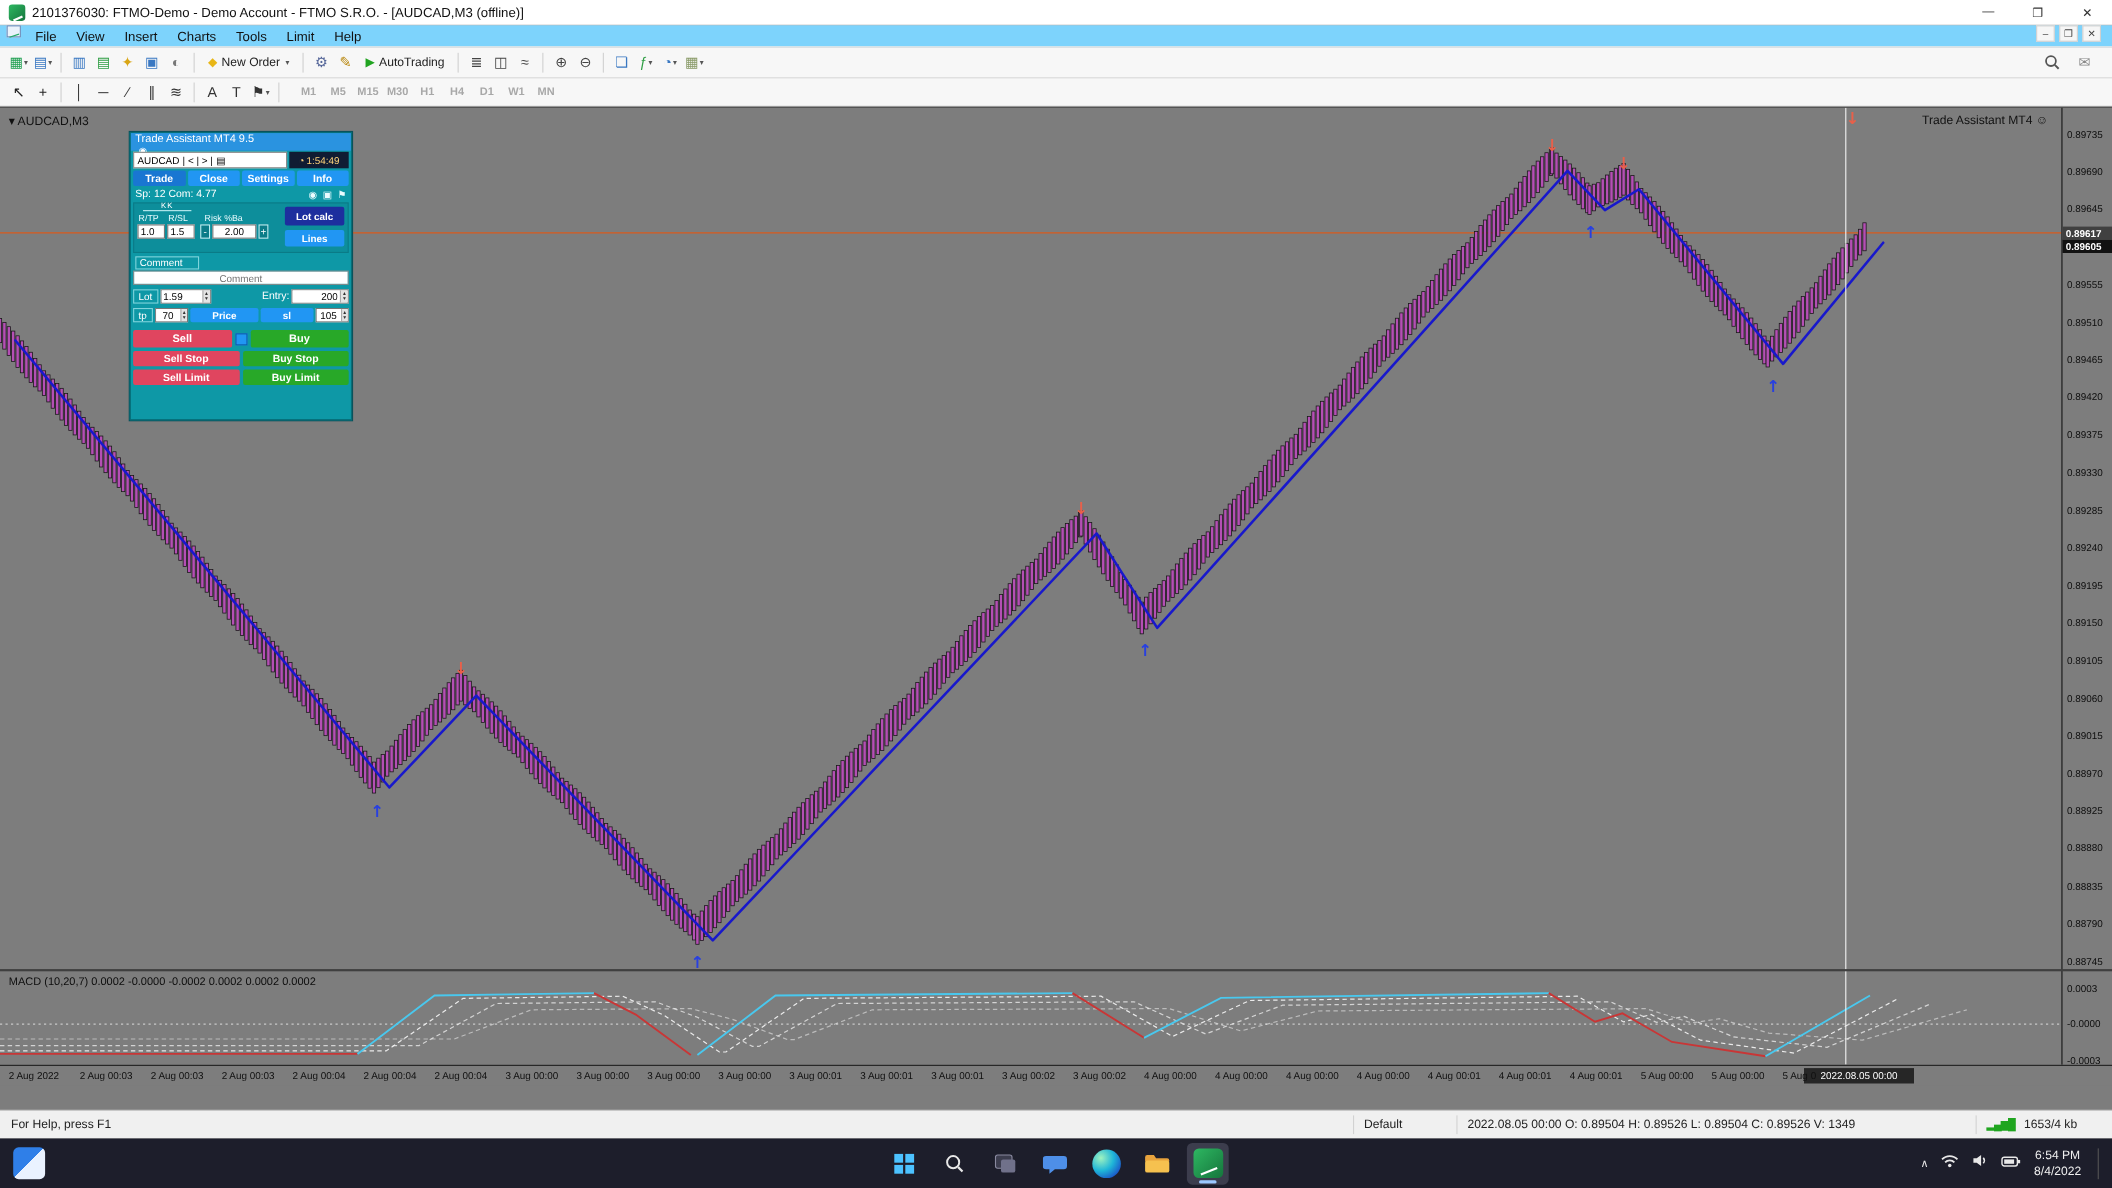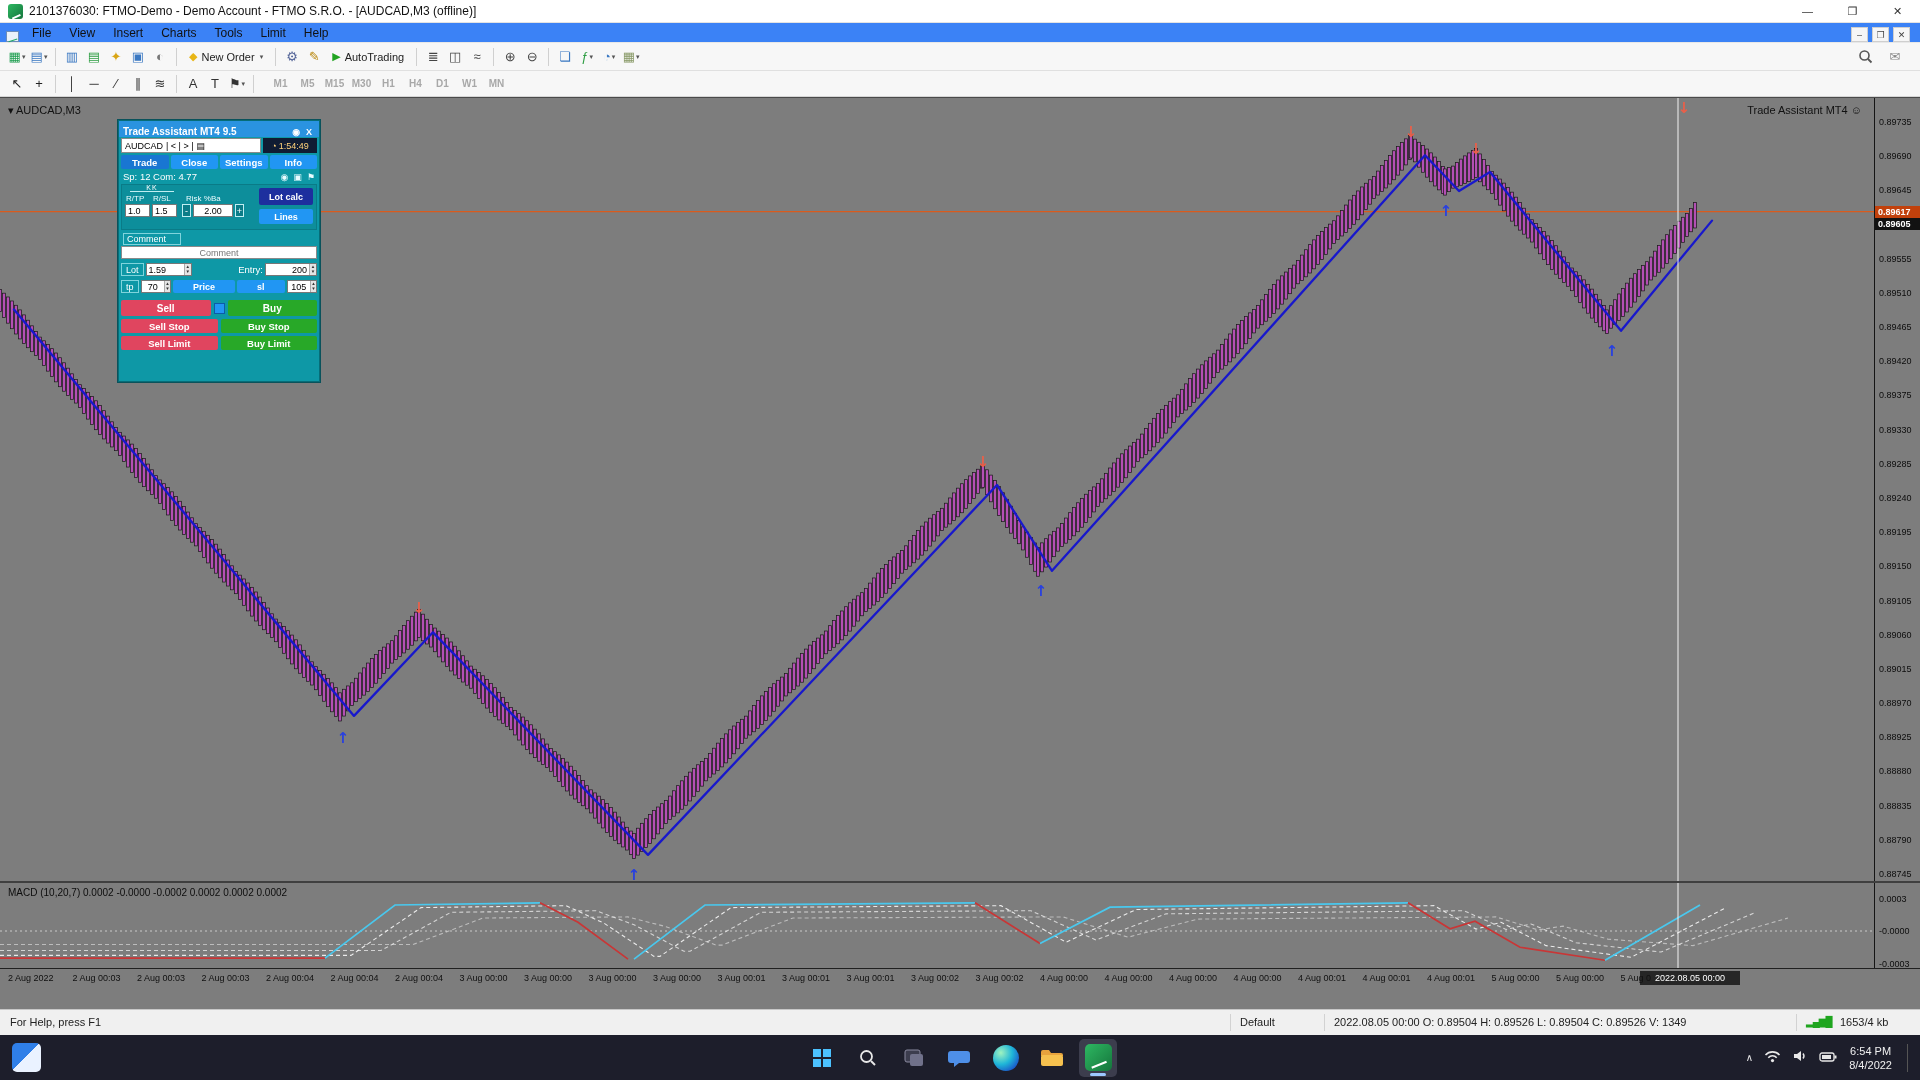--- a/index.html
+++ b/index.html
@@ -12,22 +12,22 @@
               display:flex; align-items:center; border-bottom:1px solid #e3e3e3; }
   #mt4-logo { width:15px; height:15px; margin:0 6px 0 8px; border-radius:3px;
               background:linear-gradient(135deg,#2eb862,#15753c); position:relative; }
   #mt4-logo:after{ content:""; position:absolute; left:3px; top:8px; width:9px; height:4px;
               border-bottom:2px solid #fff; transform:rotate(-25deg); }
   #title-text { font-size:12px; color:#111; }
   #win-controls { margin-left:auto; display:flex; height:100%; }
   .win-btn { width:45px; height:100%; display:flex; align-items:center; justify-content:center;
              font-size:11px; color:#333; }
   
-  #menubar { position:absolute; top:23px; left:0; width:1920px; height:20px; background:#3b82f6;
-             display:flex; align-items:flex-end; font-size:12px; color:#111;
+  #menubar { position:absolute; top:23px; left:0; width:1920px; height:20px; background:#7dd3fc;
+             display:flex; align-items:flex-start; font-size:12px; color:#111;
              border-bottom:1px solid #e8e8e8; }
   .menu-item { padding:0 9px; height:100%; display:flex; align-items:center; }
   #child-icon { width:13px; height:11px; margin:0 4px 0 6px; background:#eaf2fb; border:1px solid #6b8cba; position:relative;}
   #child-icon:after{content:""; position:absolute; left:1px; top:5px; width:9px; height:3px; border-bottom:1px solid #2a6; transform:rotate(-18deg);}
   #child-controls { margin-left:auto; display:flex; gap:4px; padding-right:10px; }
   .child-btn { width:17px; height:15px; border:1px solid #cfcfcf; background:#f6f6f6;
                font-size:9px; color:#444; display:flex; align-items:center; justify-content:center; }
 
   
   #toolbar1 { position:absolute; top:43px; left:0; width:1920px; height:28px; background:#f7f7f7;
@@ -58,22 +58,22 @@
   #time-highlight { position:absolute; top:2px; left:1640px; width:100px; height:14px; background:#262626;
                     color:#fff; font-size:9px; display:flex; align-items:center; justify-content:center; }
   #sep-macd { position:absolute; left:0; top:783px; width:1920px; height:2px; background:#3f3f3f; z-index:3; }
   #sym-label { position:absolute; left:8px; top:6px; font-size:11px; color:#111; z-index:2; }
   #ta-label  { position:absolute; right:58px; top:6px; font-size:11px; color:#111; z-index:2; }
   #macd-label{ position:absolute; left:8px; top:789px; font-size:10px; color:#0d0d0d; z-index:4; }
 
   
   #tp { position:absolute; left:118px; top:22px; width:202px; height:262px; background:#0e98a6;
         border:1px solid #066d78; box-shadow:0 0 0 1px #0a525b; z-index:10; color:#fff; font-size:10px; }
-  #tp-header { height:16px; background:#2a93e0; display:flex; align-items:flex-end; padding:0 4px;
-               font-weight:bold; font-size:10px; }
+  #tp-header { height:16px; background:#2a93e0; display:flex; align-items:flex-start; padding:0 4px;
+               font-weight:normal; font-size:10px;flex-direction:column; }
   #tp-header .sp { flex:1; }
   .tp-hicon { font-size:9px; padding:0 3px; }
   #tp-row2 { display:flex; height:15px; margin:1px 2px; gap:2px; }
   #tp-symbolbox { flex:1; background:#fff; color:#000; display:flex; align-items:center; gap:3px;
                   padding:0 3px; font-size:9px; border:1px solid #8a8a8a; }
   #tp-timerbox { width:54px; background:#101c33; color:#ffd27a; display:flex; align-items:center;
                  justify-content:center; font-size:9px; gap:2px; }
   #tp-tabs { display:flex; gap:2px; margin:2px; }
   .tp-tab { flex:1; height:14px; background:#2196f3; border-radius:2px; display:flex; align-items:center;
             justify-content:center; font-size:9.5px; font-weight:bold; }
@@ -807,21 +807,21 @@
         <div class="pa-label" style="top: 463.364px;">0.89150</div>
         <div class="pa-label" style="top: 497.545px;">0.89105</div>
         <div class="pa-label" style="top: 531.727px;">0.89060</div>
         <div class="pa-label" style="top: 565.909px;">0.89015</div>
         <div class="pa-label" style="top: 600.091px;">0.88970</div>
         <div class="pa-label" style="top: 634.273px;">0.88925</div>
         <div class="pa-label" style="top: 668.455px;">0.88880</div>
         <div class="pa-label" style="top: 702.636px;">0.88835</div>
         <div class="pa-label" style="top: 736.818px;">0.88790</div>
         <div class="pa-label" style="top: 771px;">0.88745</div>
-        <div class="pa-badge" style="background: #c2410c; top: 107.632px;">0.89617</div>
+        <div class="pa-badge" style="background: #404040; top: 107.632px;">0.89617</div>
         <div class="pa-badge" style="background: rgb(18, 18, 18); top: 119.632px;">0.89605</div>
         <div class="pa-label" style="top: 795.5px;">0.0003</div>
         <div class="pa-label" style="top: 828px;">-0.0000</div>
         <div class="pa-label" style="top: 860.5px;">-0.0003</div>
       </div>
     <div id="time-axis">
       <div id="time-highlight">2022.08.05 00:00</div>
     <div class="ta-label" style="left: 8px;">2 Aug 2022</div>
         <div class="ta-label" style="left: 72.5px;">2 Aug 00:03</div>
         <div class="ta-label" style="left: 137px;">2 Aug 00:03</div>

